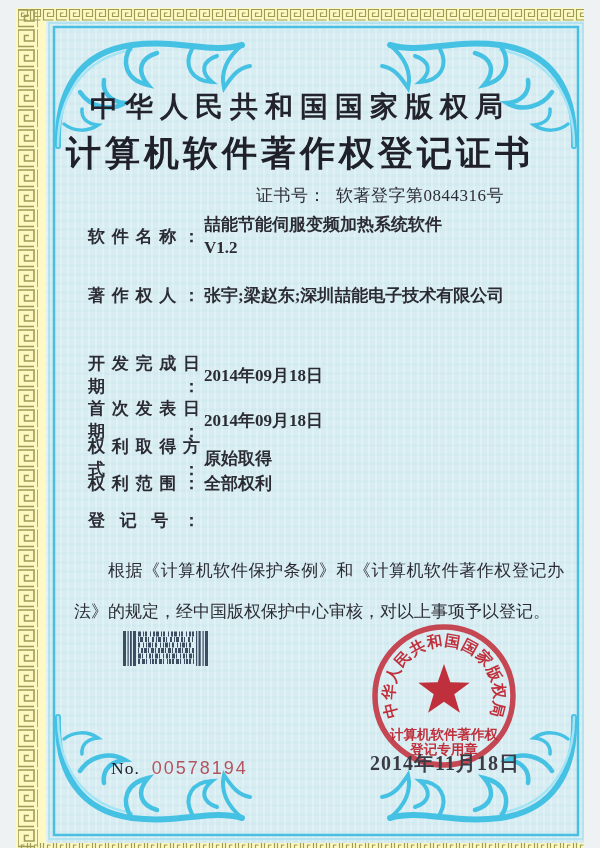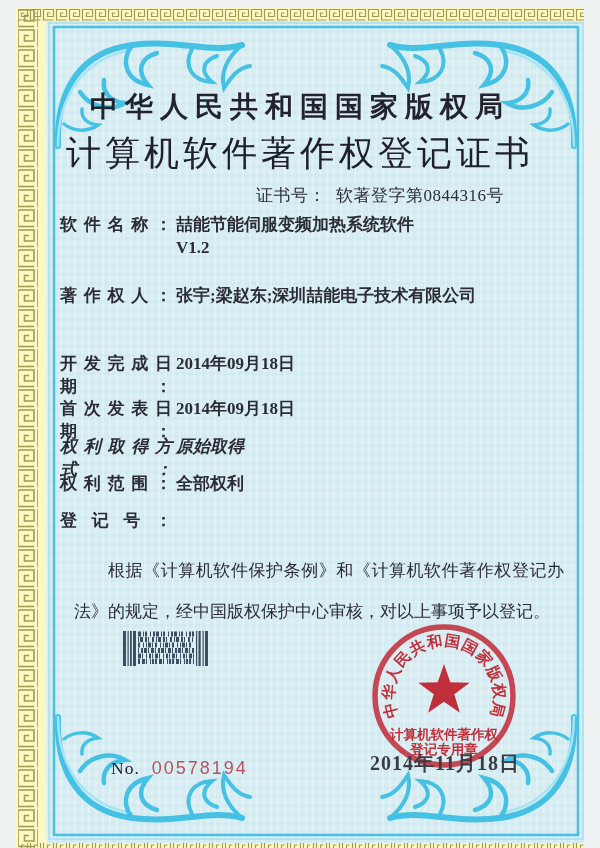--- a/index.html
+++ b/index.html
@@ -33,44 +33,44 @@
 
   .content { position: absolute; inset: 0; color: #2e2e36; }
 
   .authority {
     position: absolute; left: 0; top: 80px; width: 100%;
     text-align: center; font-size: 28px; font-weight: bold;
     letter-spacing: 7px; color: #23232d;
   }
   .cert-title {
     position: absolute; left: 0; top: 122px; width: 100%;
-    text-align: center; font-size: 35px; font-weight: normal;
+    text-align: center; font-size: 35px; font-weight: bold;
     letter-spacing: 4px; color: #20202a;
   }
   .cert-no-line {
     position: absolute; right: 80px; top: 176px;
     font-size: 17px; color: #2d2d36; letter-spacing: 0.5px;
   }
   .cert-no-line .lbl { margin-right: 10px; }
 
-  .field-row { position: absolute; left: 44px; display: flex; align-items: flex-start; }
+  .field-row { position: absolute; left: 72px; display: flex; align-items: center; }
   .field-label {
     display: inline-block; width: 112px; flex: 0 0 112px;
     font-size: 17px; color: #2b2b34; font-weight: bold;
     text-align: justify; text-align-last: justify;
   }
   .field-value {
     margin-left: 4px; font-size: 17px; color: #2b2b34; font-weight: bold;
     line-height: 23px; white-space: nowrap;
   }
   .row-name      { top: 205px; }
   .row-author    { top: 276px; }
   .row-devdate   { top: 344px; }
   .row-pubdate   { top: 389px; }
-  .row-acquire   { top: 427px; font-style: italic; }
+  .row-acquire   { top: 427px; }
   .row-scope     { top: 464px; }
   .row-regno     { top: 501px; flex-direction: column; }
 
   .statement {
     position: absolute; left: 58px; top: 542px; width: 490px;
     font-size: 17px; line-height: 41px; color: #2b2b34;
     text-indent: 2em; text-align: justify;
   }
 
   .barcode {

